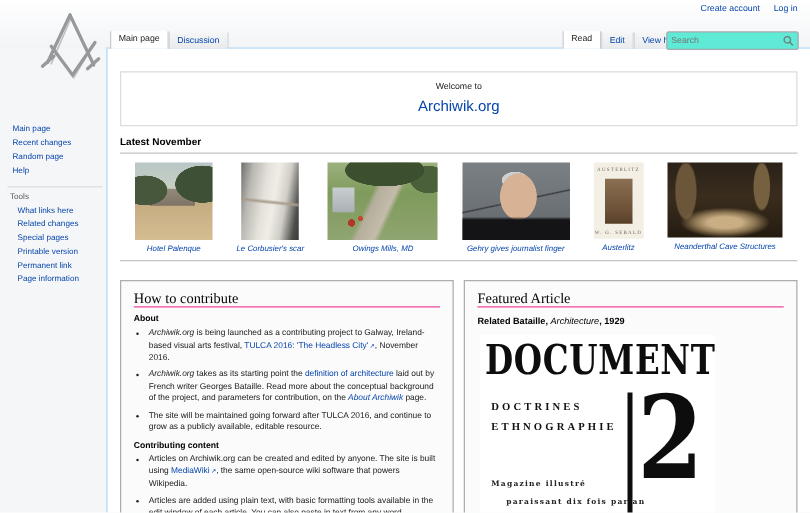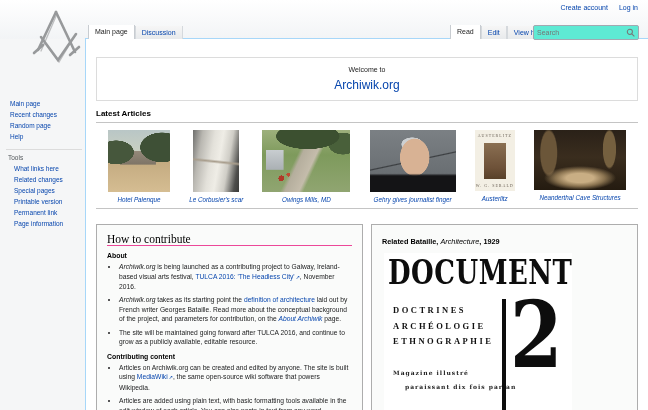--- a/index.html
+++ b/index.html
@@ -199,21 +199,21 @@
   </div>
 </div>
 
 <div class="content">
 
   <div class="welcome-box">
     <div class="welcome-line1">Welcome to</div>
     <div class="welcome-line2 link">Archiwik.org</div>
   </div>
 
-  <div class="latest-heading">Latest Articles</div>
+  <div class="latest-heading">Latest November</div>
 
   <div class="thumb-strip">
     <div class="thumb">
       <div class="thumb-art t1"></div>
       <div class="thumb-caption">Hotel Palenque</div>
     </div>
     <div class="thumb">
       <div class="thumb-art t2"></div>
       <div class="thumb-caption">Le Corbusier's scar</div>
     </div>
@@ -250,26 +250,26 @@
           <li><span>The site will be maintained going forward after TULCA 2016, and continue to grow as a publicly available, editable resource.</span></li>
         </ul>
       <div class="subhead">Contributing content</div>
       <ul>
           <li><span>Articles on Archiwik.org can be created and edited by anyone. The site is built using </span><span class="seg-a">MediaWiki</span><span class="ext-icon">↗</span><span>, the same open-source wiki software that powers Wikipedia.</span></li>
           <li><span>Articles are added using plain text, with basic formatting tools available in the edit window of each article. You can also paste in text from any word processing application. To upload images, you will need to </span></li>
         </ul>
     </div>
 
     <div class="panel panel-right">
+      <h2>Featured Article</h2>
       <div class="byline"><span class="seg-b">Related Bataille, </span><span class="seg-bi">Architecture</span><span class="seg-b">, 1929</span></div>
       <div class="doc-cover">
         <div class="doc-title">DOCUMENTS</div>
         <div class="doc-subjects">
           <div>DOCTRINES</div>
-          <div>ARCHÉOLOGIE</div>
           <div>ETHNOGRAPHIE</div>
         </div>
         <div class="doc-bar"></div>
         <div class="doc-number">2</div>
         <div class="doc-tagline1">Magazine illustré</div>
         <div class="doc-tagline2">paraissant dix fois par an</div>
       </div>
     </div>
 
   </div>

